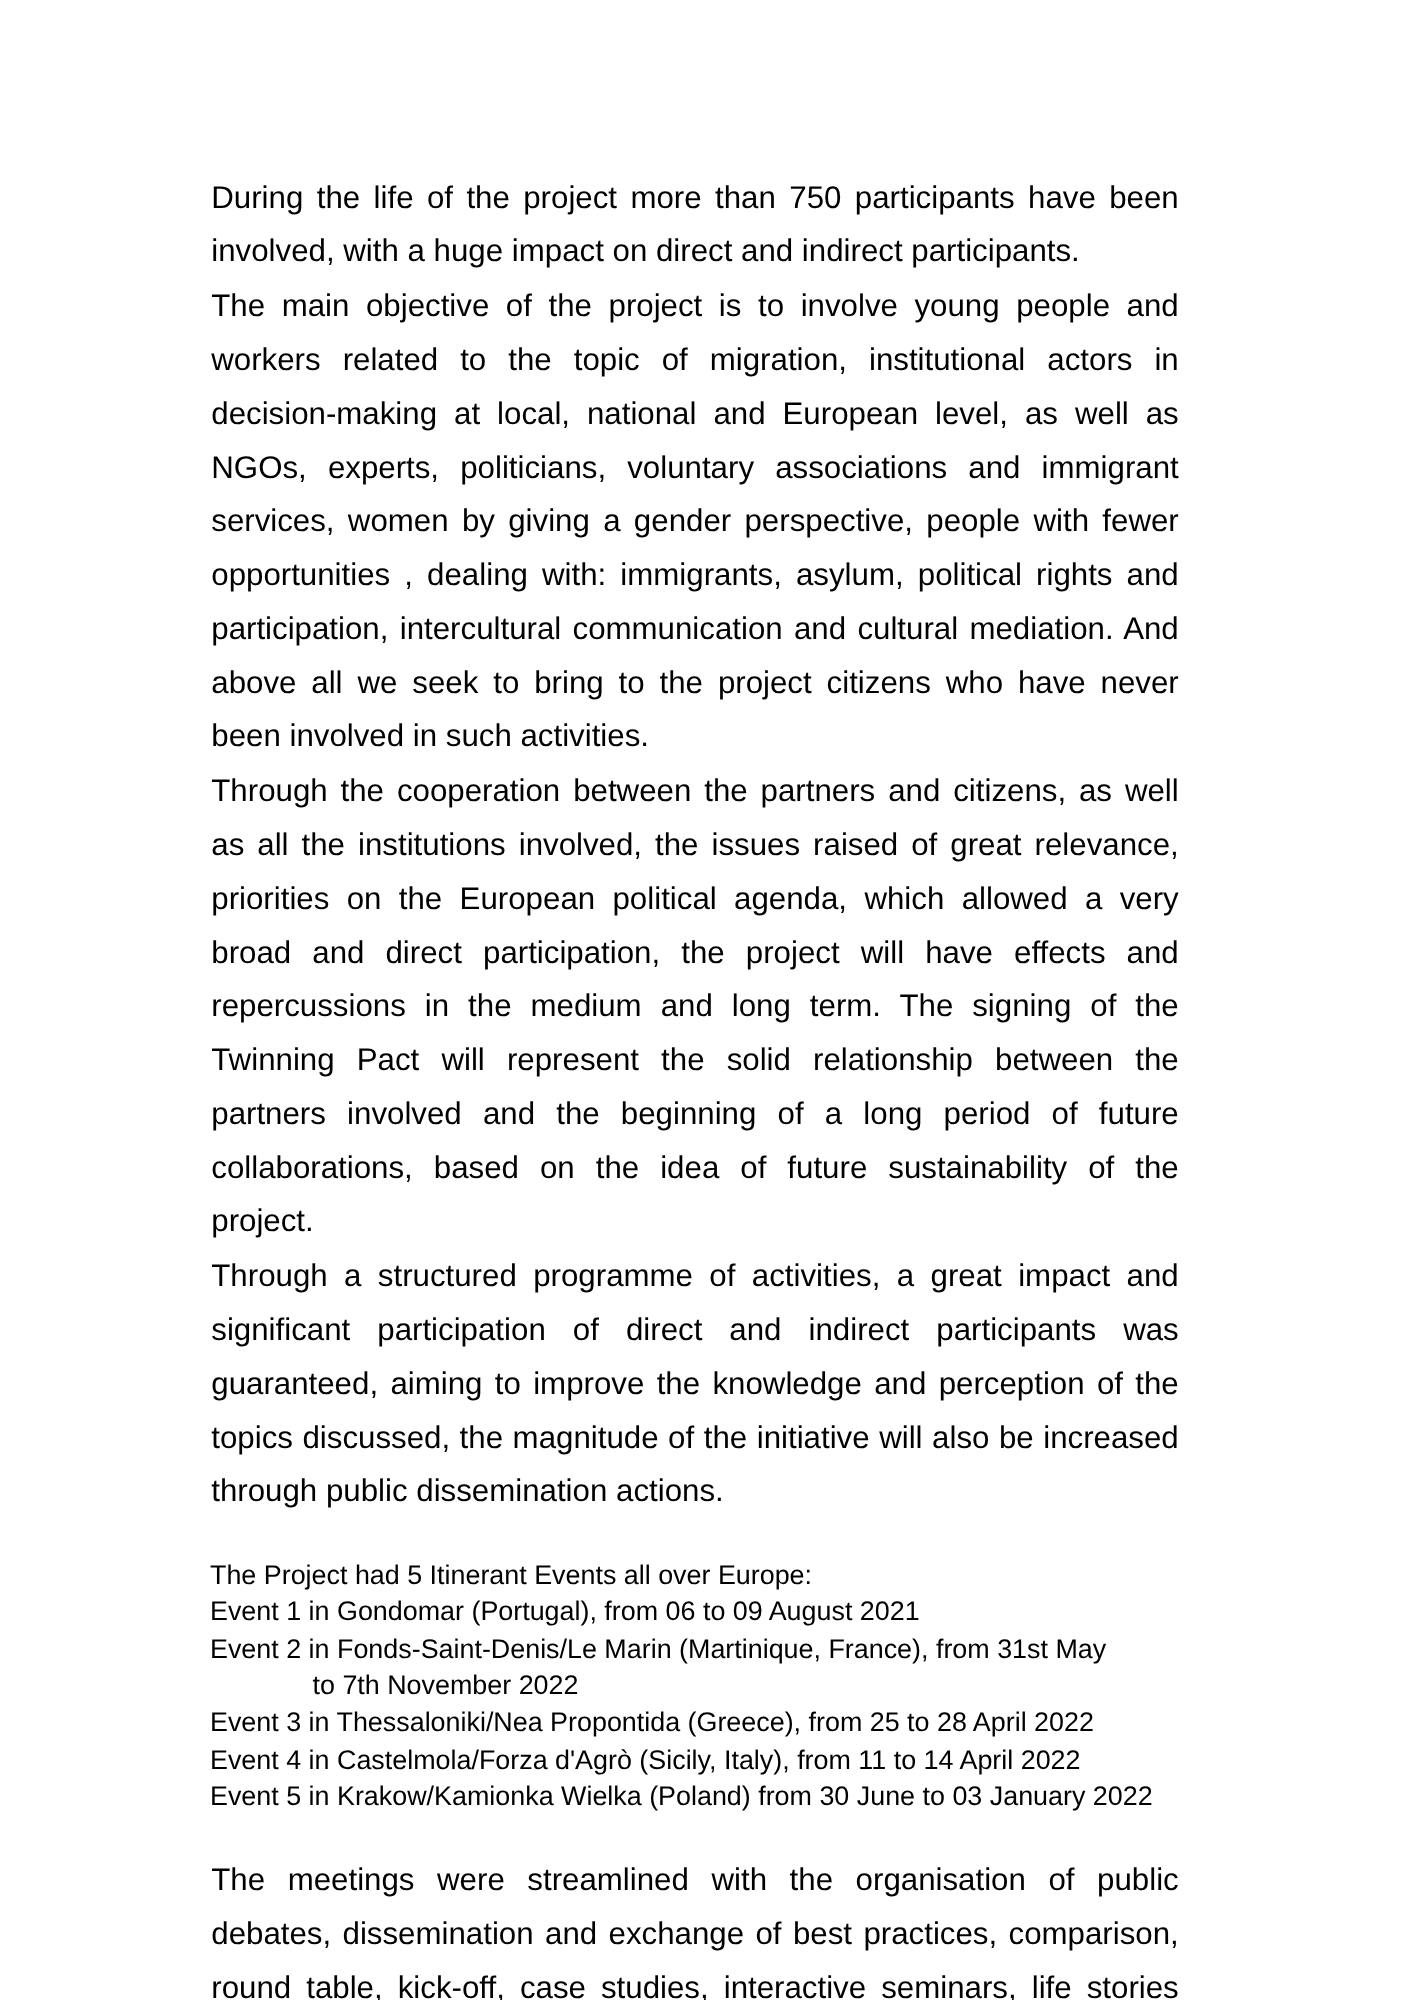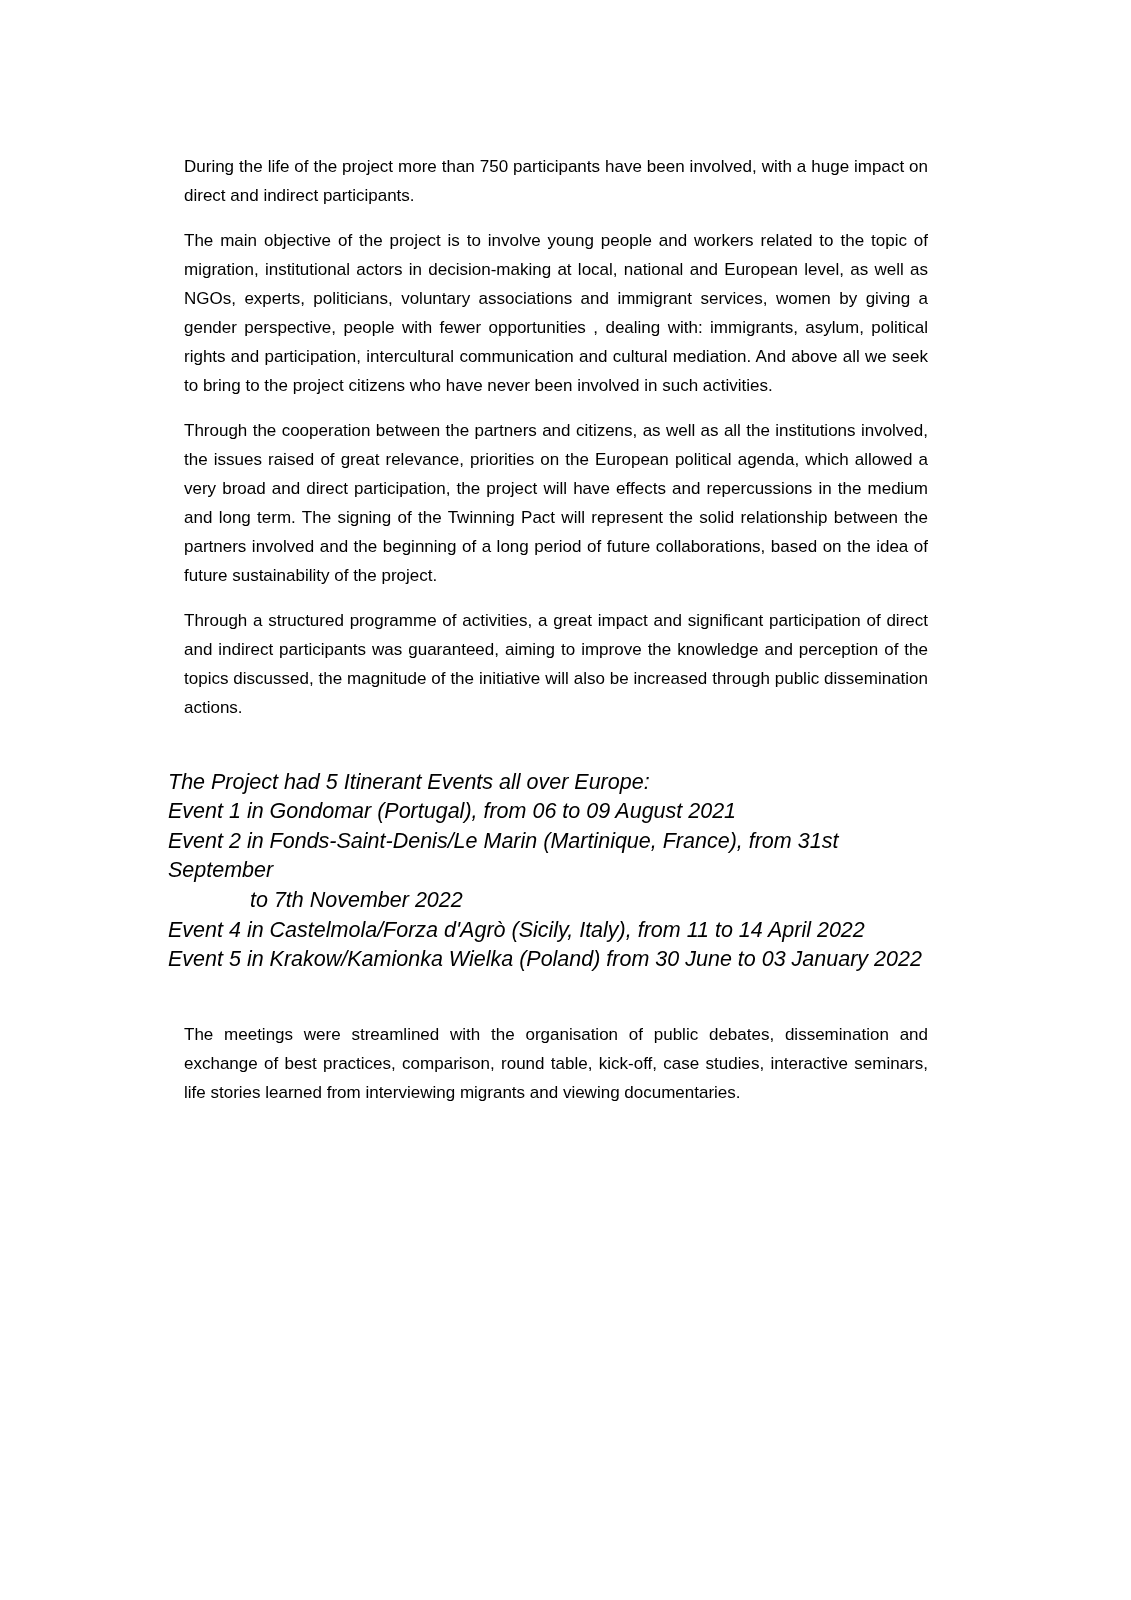--- a/index.html
+++ b/index.html
@@ -20,39 +20,38 @@
     overflow: hidden;
     box-sizing: border-box;
   }
   .doc-body {
     position: absolute;
     left: 168px;
     top: 136px;
     width: 776px;
   }
   p.para {
-    margin: 16px;
+    margin: 1px;
     padding: 0;
-    font-size: 17px;
-    line-height: 29px;
+    font-size: 25px;
+    line-height: 43px;
     text-align: justify;
     text-justify: inter-word;
     -webkit-hyphens: none;
     hyphens: none;
     word-spacing: 0px;
   }
   
   p.plain {
     margin: 0;
     padding: 0;
     font-size: 21.5px;
     line-height: 29.6px;
     text-align: left;
     white-space: pre-wrap;
-    font-style: italic;
   }
   .blank-line {
     height: 29.6px;
     line-height: 29.6px;
     font-size: 21.5px;
   }
   .event-indent {
     display: block;
     padding-left: 82px;
   }
@@ -70,24 +69,25 @@
     <p class="para">Through the cooperation between the partners and citizens, as well as all the institutions involved, the issues raised of great relevance, priorities on the European political agenda, which allowed a very broad and direct participation, the project will have effects and repercussions in the medium and long term. The signing of the Twinning Pact will represent the solid relationship between the partners involved and the beginning of a long period of future collaborations, based on the idea of future sustainability of the project.</p>
 
     <p class="para">Through a structured programme of activities, a great impact and significant participation of direct and indirect participants was guaranteed, aiming to improve the knowledge and perception of the topics discussed, the magnitude of the initiative will also be increased through public dissemination actions.</p>
 
     <div class="blank-line">&nbsp;</div>
 
     <p class="plain">The Project had 5 Itinerant Events all over Europe:</p>
 
     <p class="plain">Event 1 in Gondomar (Portugal), from 06 to 09 August 2021</p>
 
-    <p class="plain">Event 2 in Fonds-Saint-Denis/Le Marin (Martinique, France), from 31st September</p>
+    <p class="plain">Event 2 in Fonds-Saint-Denis/Le Marin (Martinique, France), from 31st May</p>
 
     <p class="plain"><span class="event-indent">to 7th November 2022</span></p>
 
+    <p class="plain">Event 3 in Thessaloniki/Nea Propontida (Greece), from 25 to 28 April 2022</p>
 
     <p class="plain">Event 4 in Castelmola/Forza d'Agrò (Sicily, Italy), from 11 to 14 April 2022</p>
 
     <p class="plain">Event 5 in Krakow/Kamionka Wielka (Poland) from 30 June to 03 January 2022</p>
 
     <div class="blank-line">&nbsp;</div>
 
     <p class="para">The meetings were streamlined with the organisation of public debates, dissemination and exchange of best practices, comparison, round table, kick-off, case studies, interactive seminars, life stories learned from interviewing migrants and viewing documentaries.</p>
 
   </div>

